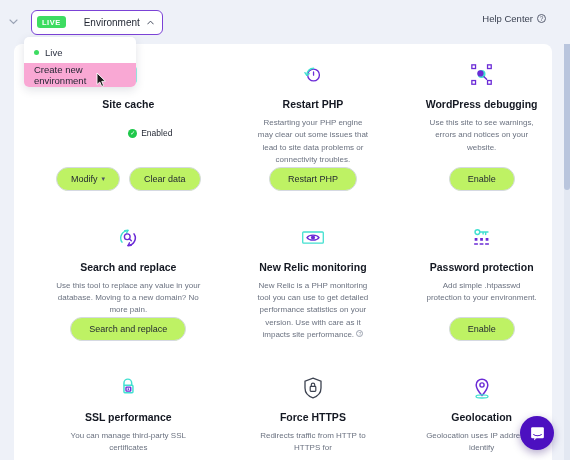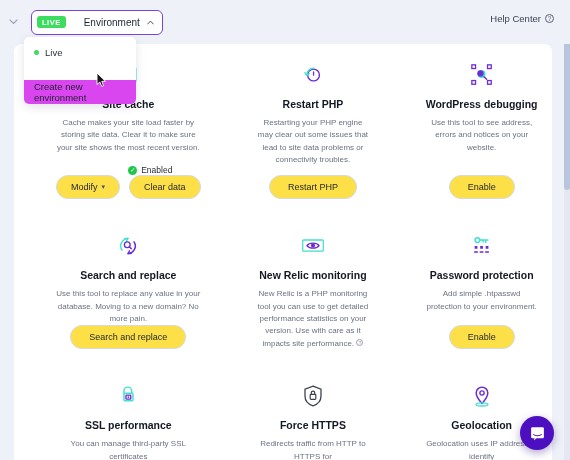--- a/index.html
+++ b/index.html
@@ -50,21 +50,21 @@
   }
   .env-label {
     font-size: 10px;
     color: #1f2430;
     padding-left: 12px;
   }
   .env-caret {
     font-size: 8px; color: #4a5163; margin-left: 1px;
   }
   .help-center {
-    position: absolute; right: 16px; top: 13px;
+    position: absolute; right: 24px; top: 13px;
     display: flex; align-items: center; gap: 4px;
     font-size: 9.5px; color: #3b4252;
     cursor: pointer;
   }
   .help-icon {
     width: 9px; height: 9px;
     border: 1px solid #5a6072; border-radius: 50%;
     font-size: 6.5px; line-height: 7px; text-align: center;
     color: #5a6072;
   }
@@ -80,21 +80,21 @@
     z-index: 40;
     overflow: hidden;
   }
   .dd-item {
     height: 22px; display: flex; align-items: center;
     padding: 0 10px; gap: 6px;
     font-size: 9.5px; color: #1f2430;
     cursor: pointer;
   }
   .dd-item.current { color: #2b3141; }
-  .dd-item.hover { background: #d946ef; height: 24px; margin-top: 17px; }
+  .dd-item.hover { background: #f9a8d4; height: 24px; }
   .dot-live {
     width: 5px; height: 5px; border-radius: 50%;
     background: #3ddc61; display: inline-block;
   }
 
   
   .content {
     position: absolute;
     top: 44px; left: 14px;
     width: 538px; height: 416px;
@@ -138,21 +138,21 @@
     font-size: 6px; line-height: 9px; text-align: center;
     display: inline-block;
   }
   .btn-row {
     margin-top: auto;
     padding-bottom: 16px;
     display: flex; gap: 9px; justify-content: center;
   }
   .btn {
     border: 1px solid #d5d9e2;
-    background: #fde047;
+    background: #bef264;
     border-radius: 14px;
     font-size: 9px;
     color: #1f2430;
     padding: 6px 14px;
     cursor: pointer;
     white-space: nowrap;
     display: inline-flex; align-items: center; gap: 4px;
     font-family: "Liberation Sans", sans-serif;
   }
   .btn .caret { font-size: 7px; color: #4a5163; }
@@ -237,21 +237,20 @@
   <div class="grid">
 
     <div class="card">
       <div class="icon-wrap">
         <svg width="22" height="22" viewBox="0 0 24 24">
           <rect x="3.5" y="3" width="17" height="18" rx="2.5" fill="none" stroke="#41e0d0" stroke-width="1.6"></rect>
           <path d="M13.2 6.2 L8.6 13.2 L11.6 13.2 L10.6 18.2 L15.2 11.2 L12.2 11.2 Z" fill="#6b2bd6"></path>
         </svg>
       </div>
       <div class="card-title">Site cache</div>
-      <div class="card-desc">Cache makes your site load faster by storing site data. Clear it to make sure your site shows the most recent version.</div>
       <div class="status-row">
         <span class="check-badge">✓</span>
         <span>Enabled</span>
       </div>
       <div class="btn-row">
         <button class="btn">
           <span>Modify</span>
           <span class="caret">▾</span>
         </button>
         <button class="btn">
@@ -284,21 +283,21 @@
           <rect x="2" y="2" width="4" height="4" fill="none" stroke="#6b2bd6" stroke-width="1.4"></rect>
           <rect x="19" y="2" width="4" height="4" fill="none" stroke="#6b2bd6" stroke-width="1.4"></rect>
           <rect x="2" y="19" width="4" height="4" fill="none" stroke="#6b2bd6" stroke-width="1.4"></rect>
           <rect x="19" y="19" width="4" height="4" fill="none" stroke="#6b2bd6" stroke-width="1.4"></rect>
           <circle cx="12.5" cy="12" r="4.3" fill="#41e0d0"></circle>
           <circle cx="11.3" cy="11.3" r="3.4" fill="#6b2bd6"></circle>
           <path d="M15.2 14.8 L18 17.6" stroke="#6b2bd6" stroke-width="1.5" stroke-linecap="round"></path>
         </svg>
       </div>
       <div class="card-title">WordPress debugging</div>
-      <div class="card-desc">Use this tool to see address, errors and notices on your website.</div>
+      <div class="card-desc">Use this site to see warnings, errors and notices on your website.</div>
       <div class="btn-row">
         <button class="btn btn-wide">
           <span>Enable</span>
         </button>
       </div>
     </div>
 
     <div class="card">
       <div class="icon-wrap">
         <svg width="24" height="24" viewBox="0 0 26 26">

